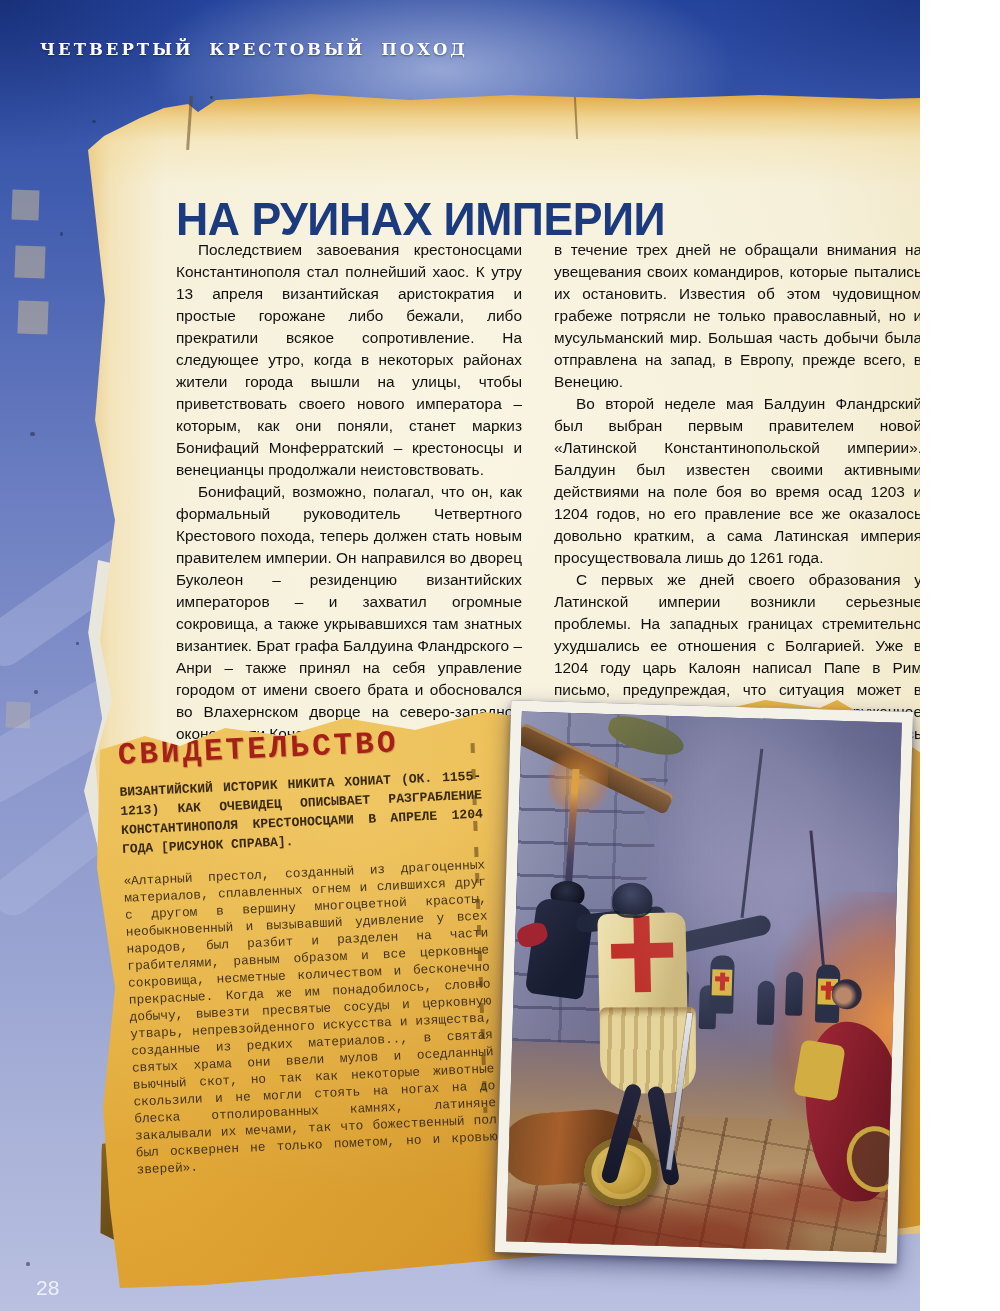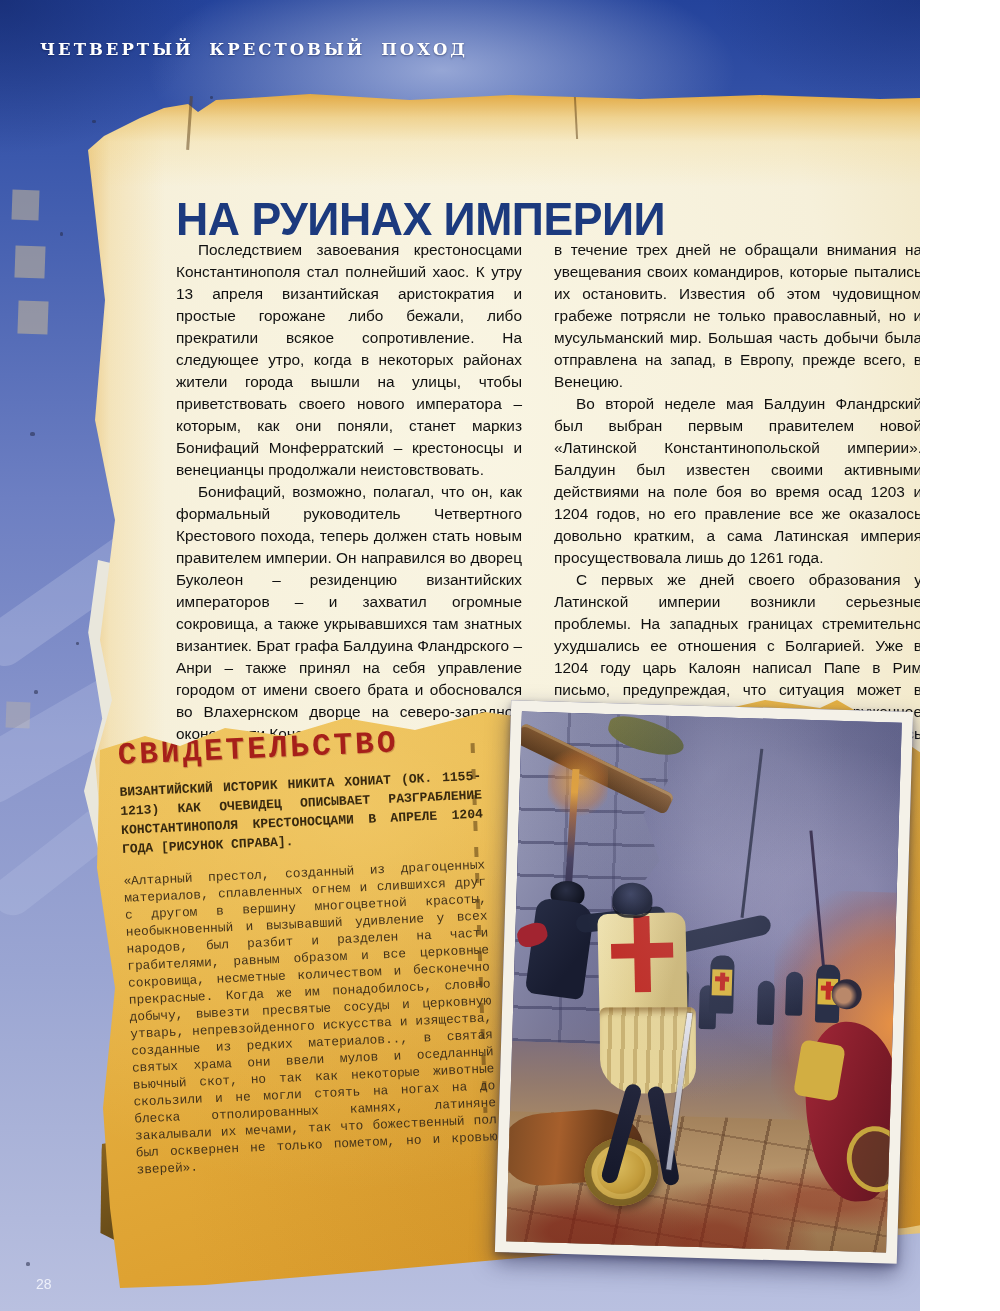--- a/index.html
+++ b/index.html
@@ -49,21 +49,21 @@
     font-family:"DejaVu Serif",serif;font-weight:700;font-size:16.5px;letter-spacing:3px;word-spacing:7px;
     text-shadow:0 1px 2px rgba(10,20,60,.5);}
   .title{position:absolute;left:176px;top:161px;color:var(--title-navy,#1c3a7e);
     font-weight:700;font-size:46px;letter-spacing:-.5px;transform:scaleX(.97);transform-origin:left;}
   .col{position:absolute;top:239px;font-size:15.4px;line-height:22px;color:#101010;
     text-align:justify;hyphens:auto;}
   .col-left{left:176px;width:346px;}
   .col-right{left:554px;width:368px;}
   .col p{margin:0;text-indent:22px;}
   .col p.no-indent{text-indent:0;}
-  .pagenum{position:absolute;left:36px;top:1276px;color:#eef0fa;font-size:14px;}
+  .pagenum{position:absolute;left:36px;top:1276px;color:#eef0fa;font-size:21px;}
 
   
   .gold-scrap{position:absolute;left:96px;top:1138px;width:48px;height:108px;
     background:linear-gradient(140deg,#8a6420,#5f4516);transform:rotate(7deg);
     clip-path:polygon(0 8%,60% 0,100% 20%,85% 100%,20% 90%);}
   .gold-sheet{position:absolute;left:85px;top:688px;width:915px;height:612px;
     filter:drop-shadow(0 12px 16px rgba(36,38,84,.45));
     background:
       radial-gradient(ellipse at 30% 20%, rgba(255,230,150,.35), transparent 55%),
       radial-gradient(ellipse at 70% 80%, rgba(160,100,20,.22), transparent 60%),

